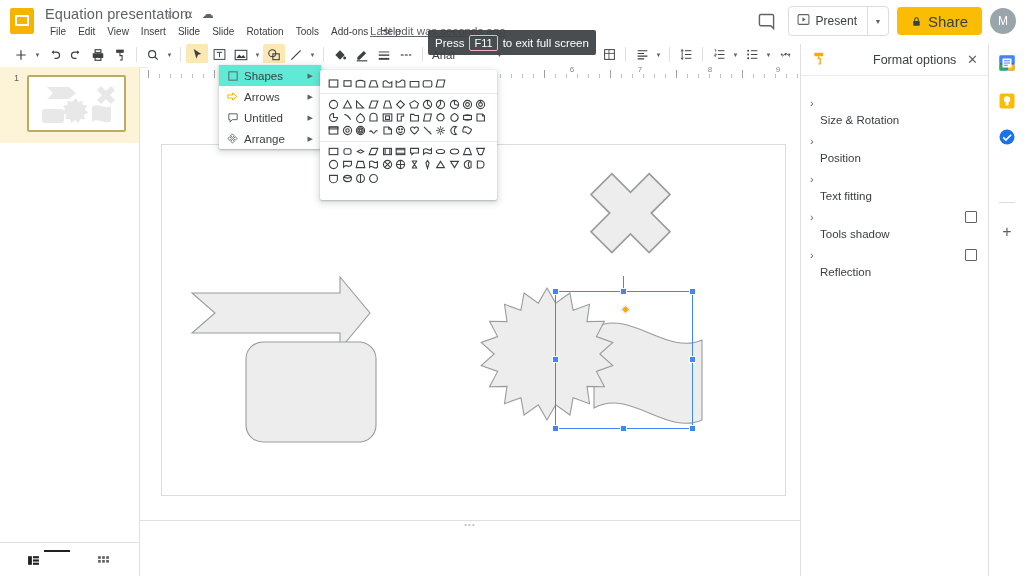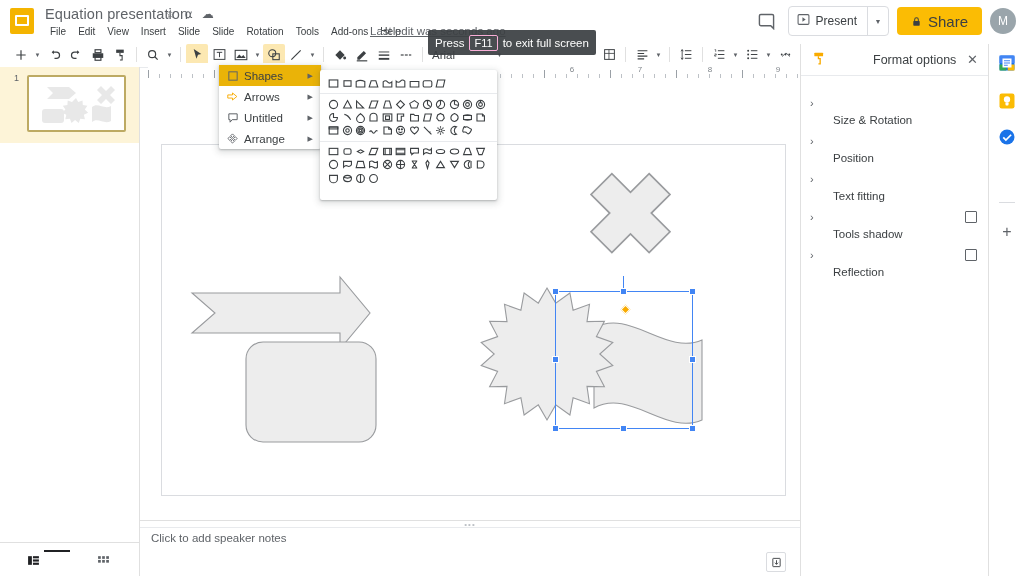--- a/index.html
+++ b/index.html
@@ -77,34 +77,34 @@
   .botleft{position:absolute;left:0;top:542px;width:139px;height:34px;background:#fff;border-top:1px solid #e0e0e0;border-right:1px solid #e0e0e0;}
   .vbtn{position:absolute;top:6px;width:22px;height:22px;display:flex;align-items:center;justify-content:center;cursor:pointer;color:#3c4043;}
   .vbar{position:absolute;left:22px;top:1px;width:26px;height:2px;background:#202124;}
 
   
   .fpanel{position:absolute;left:800px;top:44px;width:188px;height:532px;background:#fff;border-left:1px solid #e0e0e0;}
   .fphead{position:absolute;left:0;top:0;width:188px;height:31px;display:flex;align-items:center;border-bottom:1px solid #e8eaed;}
   .fptitle{font-size:12.5px;color:#3c4043;}
   .fprow{position:absolute;left:0;width:188px;height:29px;display:flex;align-items:center;cursor:pointer;}
   .fpchev{position:absolute;left:9px;font-size:11px;color:#5f6368;}
-  .fplabel{position:absolute;left:32px;font-size:11.5px;color:#3c4043;margin-top:35px;}
+  .fplabel{position:absolute;left:19px;font-size:11.5px;color:#3c4043;margin-top:35px;}
   .fpcheck{position:absolute;right:12px;width:12px;height:12px;border:1.5px solid #5f6368;border-radius:1px;box-sizing:border-box;cursor:pointer;}
 
   
   .rail{position:absolute;left:988px;top:44px;width:36px;height:532px;background:#fff;border-left:1px solid #e0e0e0;}
   .railico{position:absolute;left:9px;width:18px;height:18px;cursor:pointer;}
   .raildiv{position:absolute;left:10px;top:158px;width:16px;height:1px;background:#dadce0;}
   .railplus{position:absolute;left:9px;top:179px;width:18px;height:18px;display:flex;align-items:center;justify-content:center;color:#5f6368;font-size:16px;cursor:pointer;}
 
   
   .ctxmenu{position:absolute;left:219px;top:65px;width:102px;height:84px;background:#fff;
     box-shadow:0 2px 6px 2px rgba(60,64,67,.15),0 1px 2px rgba(60,64,67,.3);border-radius:0 0 2px 2px;z-index:40;}
   .cmi{position:relative;height:21px;display:flex;align-items:center;cursor:pointer;}
-  .cmi.on{background:#eab308;}
+  .cmi.on{background:#5eead4;}
   .cmi .ci{position:absolute;left:8px;width:11px;height:11px;display:flex;align-items:center;justify-content:center;}
   .cmi .cl{position:absolute;left:25px;font-size:11.5px;color:#3c4043;}
   .cmi .ca{position:absolute;right:8px;font-size:7px;color:#5f6368;}
 
   .submenu{position:absolute;left:320px;top:70px;width:177px;height:130px;background:#fff;
     box-shadow:0 2px 6px 2px rgba(60,64,67,.15),0 1px 2px rgba(60,64,67,.3);border-radius:2px;z-index:41;padding:4px 0;box-sizing:border-box;}
   .sgroup{padding:3px 7px;}
   .sgroup + .sgroup{border-top:1px solid #e8eaed;}
   .srow{display:flex;gap:0;}
   .scell{width:13.4px;height:13.4px;display:flex;align-items:center;justify-content:center;cursor:pointer;}
@@ -500,29 +500,20 @@
       <div class="hdl" style="left:-4px;top:133px;"></div>
       <div class="hdl" style="left:64px;top:133px;"></div>
       <div class="hdl" style="left:133px;top:133px;"></div>
       <div class="adj" style="left:66px;top:14px;"></div>
     </div>
   </div>
 
   <div class="notesSplit">
     <span class="dots">•••</span>
   </div>
-  <div class="notes">
-    <div class="notes-ph">Click to add speaker notes</div>
-    <div class="exp-btn">
-      <svg width="11" height="11" viewBox="0 0 24 24">
-          <rect x="4" y="3" width="16" height="18" rx="1" fill="none" stroke="#3c4043" stroke-width="2"></rect>
-          <path d="M12 7v9M8.5 12.5L12 16l3.5-3.5" fill="none" stroke="#3c4043" stroke-width="2"></path>
-        </svg>
-    </div>
-  </div>
 
   <div class="botleft">
     <div class="vbtn" style="left:22px;">
       <div class="vbar"></div>
       <svg width="13" height="13" viewBox="0 0 24 24">
           <rect x="2" y="4" width="7" height="16" fill="#202124"></rect>
           <rect x="11" y="4" width="11" height="4" fill="#202124"></rect>
           <rect x="11" y="10" width="11" height="4" fill="#202124"></rect>
           <rect x="11" y="16" width="11" height="4" fill="#202124"></rect>
         </svg>

